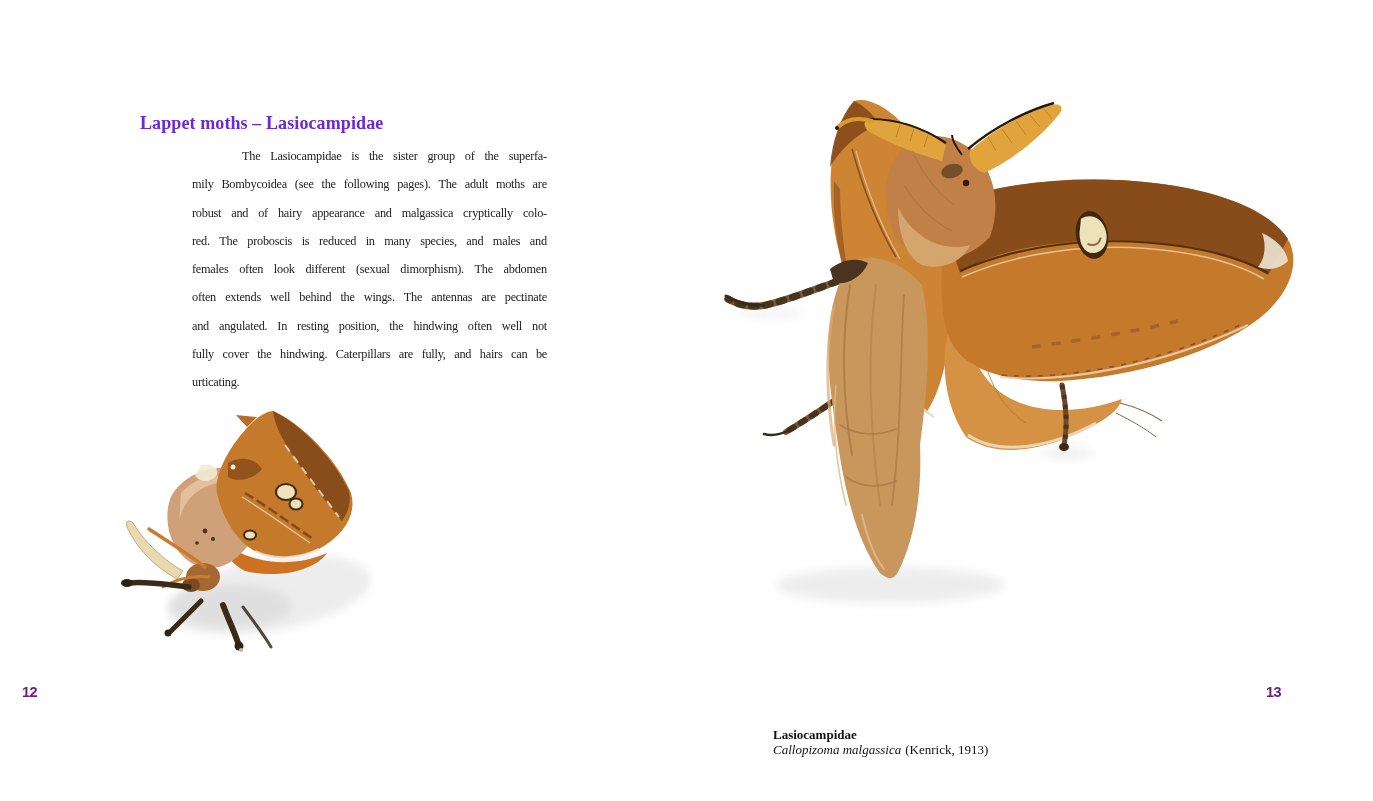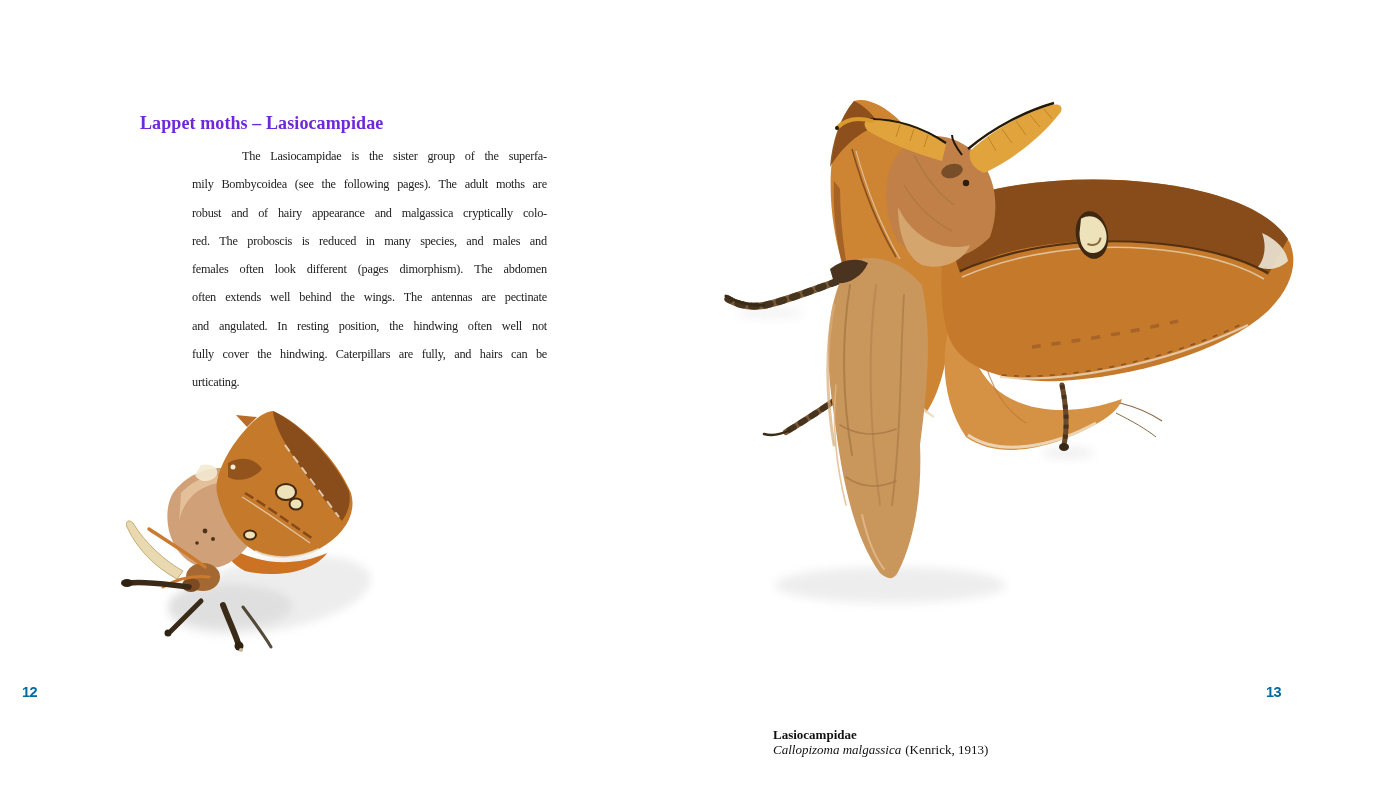--- a/index.html
+++ b/index.html
@@ -19,21 +19,21 @@
     position:absolute;left:192px;top:149px;width:355px;
     font-size:12.3px;letter-spacing:-0.25px;color:#222;
   }
   .jline{display:flex;justify-content:space-between;height:28.3px;align-items:baseline;white-space:nowrap;}
   .jline.indent{padding-left:50px;}
   .plainline{height:28.3px;}
 
   .page-number{
     position:absolute;top:684px;
     font-family:"Liberation Sans",sans-serif;font-weight:700;font-size:14.5px;
-    letter-spacing:-0.5px;color:#0369a1;
+    letter-spacing:-0.5px;color:#701a75;
   }
   .pn-left{left:22px;}
   .pn-right{left:1266px;}
 
   
   figure{margin:0;padding:0;}
   .fig-left{position:absolute;left:105px;top:393px;width:270px;height:270px;}
   .fig-right{position:absolute;left:700px;top:85px;width:640px;height:550px;}
   .fig-left svg,.fig-right svg{width:100%;height:100%;display:block;}
 
@@ -97,21 +97,21 @@
           <span>species,</span>
           <span>and</span>
           <span>males</span>
           <span>and</span>
         </div>
       <div class="jline">
           <span>females</span>
           <span>often</span>
           <span>look</span>
           <span>different</span>
-          <span>(pages</span>
+          <span>(sexual</span>
           <span>dimorphism).</span>
           <span>The</span>
           <span>abdomen</span>
         </div>
       <div class="jline">
           <span>often</span>
           <span>extends</span>
           <span>well</span>
           <span>behind</span>
           <span>the</span>

